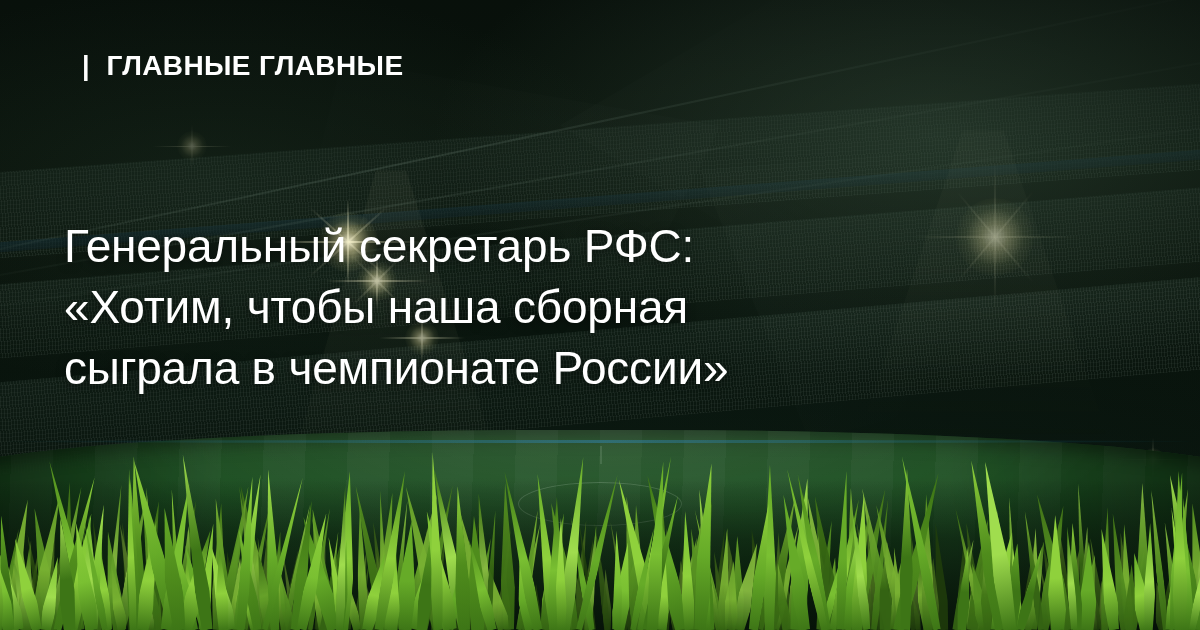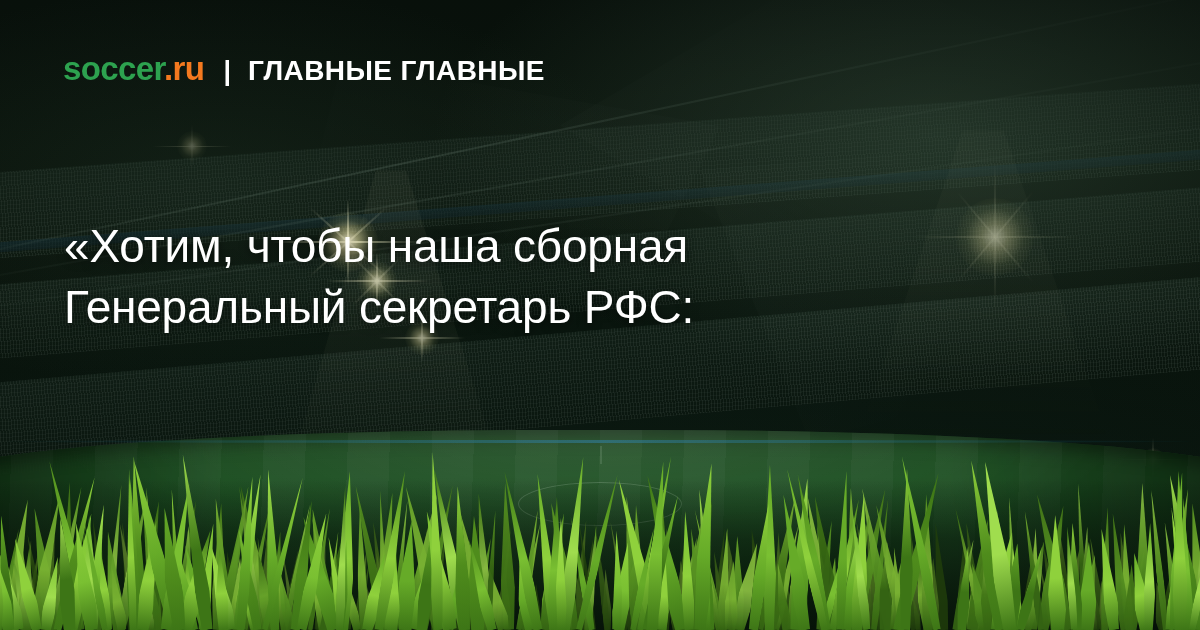--- a/index.html
+++ b/index.html
@@ -732,25 +732,23 @@
       <div class="blade" style="left: 200.039px; width: 14.5632px; height: 176.652px; transform: rotate(-7.6deg); opacity: 1; filter: brightness(1); background: linear-gradient(173.9deg, rgb(160, 221, 78) 0%, rgb(61, 117, 22) 55%, rgb(61, 117, 22) 100%); clip-path: polygon(42.7% 0%, 100% 78%, 86% 100%, 14% 100%, 0% 78%); z-index: 2;"></div>
       <div class="blade" style="left: 1143.26px; width: 11.2713px; height: 107.044px; transform: rotate(1.48deg); opacity: 1; filter: brightness(1); background: linear-gradient(172.7deg, rgb(102, 171, 40) 0%, rgb(160, 221, 78) 55%, rgb(61, 117, 22) 100%); clip-path: polygon(39.1% 0%, 100% 68%, 86% 100%, 14% 100%, 0% 62%); z-index: 2;"></div>
       <div class="blade" style="left: 62.0476px; width: 15.6531px; height: 112.314px; transform: rotate(-4.45deg); opacity: 1; filter: brightness(1); background: linear-gradient(174.6deg, rgb(160, 221, 78) 0%, rgb(61, 117, 22) 55%, rgb(61, 117, 22) 100%); clip-path: polygon(44.9% 0%, 100% 64%, 86% 100%, 14% 100%, 0% 75%); z-index: 2;"></div>
       <div class="blade" style="left: 955.715px; width: 11.5737px; height: 84.2929px; transform: rotate(4.07deg); opacity: 1; filter: brightness(1); background: linear-gradient(177.5deg, rgb(143, 209, 60) 0%, rgb(61, 117, 22) 55%, rgb(61, 117, 22) 100%); clip-path: polygon(53.4% 0%, 100% 69%, 86% 100%, 14% 100%, 0% 74%); z-index: 2;"></div>
       <div class="blade" style="left: -12.4615px; width: 15.7894px; height: 133.513px; transform: rotate(-0.77deg); opacity: 1; filter: brightness(1); background: linear-gradient(175.5deg, rgb(79, 140, 28) 0%, rgb(143, 209, 60) 55%, rgb(61, 117, 22) 100%); clip-path: polygon(47.6% 0%, 100% 82%, 86% 100%, 14% 100%, 0% 73%); z-index: 2;"></div>
       <div class="blade" style="left: 691.585px; width: 15.5813px; height: 166.976px; transform: rotate(3.86deg); opacity: 1; filter: brightness(1); background: linear-gradient(177.4deg, rgb(143, 209, 60) 0%, rgb(102, 171, 40) 55%, rgb(61, 117, 22) 100%); clip-path: polygon(53.3% 0%, 100% 80%, 86% 100%, 14% 100%, 0% 58%); z-index: 2;"></div>
       <div class="blade" style="left: 820.223px; width: 9.3399px; height: 164.788px; transform: rotate(-13.15deg); opacity: 1; filter: brightness(1); background: linear-gradient(176.4deg, rgb(102, 171, 40) 0%, rgb(143, 209, 60) 55%, rgb(61, 117, 22) 100%); clip-path: polygon(50.1% 0%, 100% 82%, 86% 100%, 14% 100%, 0% 71%); z-index: 2;"></div>
     </div>
 
   <div class="header">
-    <span class="logo">
-      <span class="green">soccer</span><span class="orange">.ru</span>
-    </span>
     <span class="sep">|</span>
     <span class="kicker">ГЛАВНЫЕ ГЛАВНЫЕ</span>
   </div>
 
   <h1 class="headline" id="headline">
+      <span class="ln">Генеральный секретарь РФС:</span>
       <span class="ln">«Хотим, чтобы наша сборная</span>
-      <span class="ln">Генеральный секретарь РФС:</span>
+      <span class="ln">сыграла в чемпионате России»</span>
     </h1>
 
 </div>
 
 </body></html>

